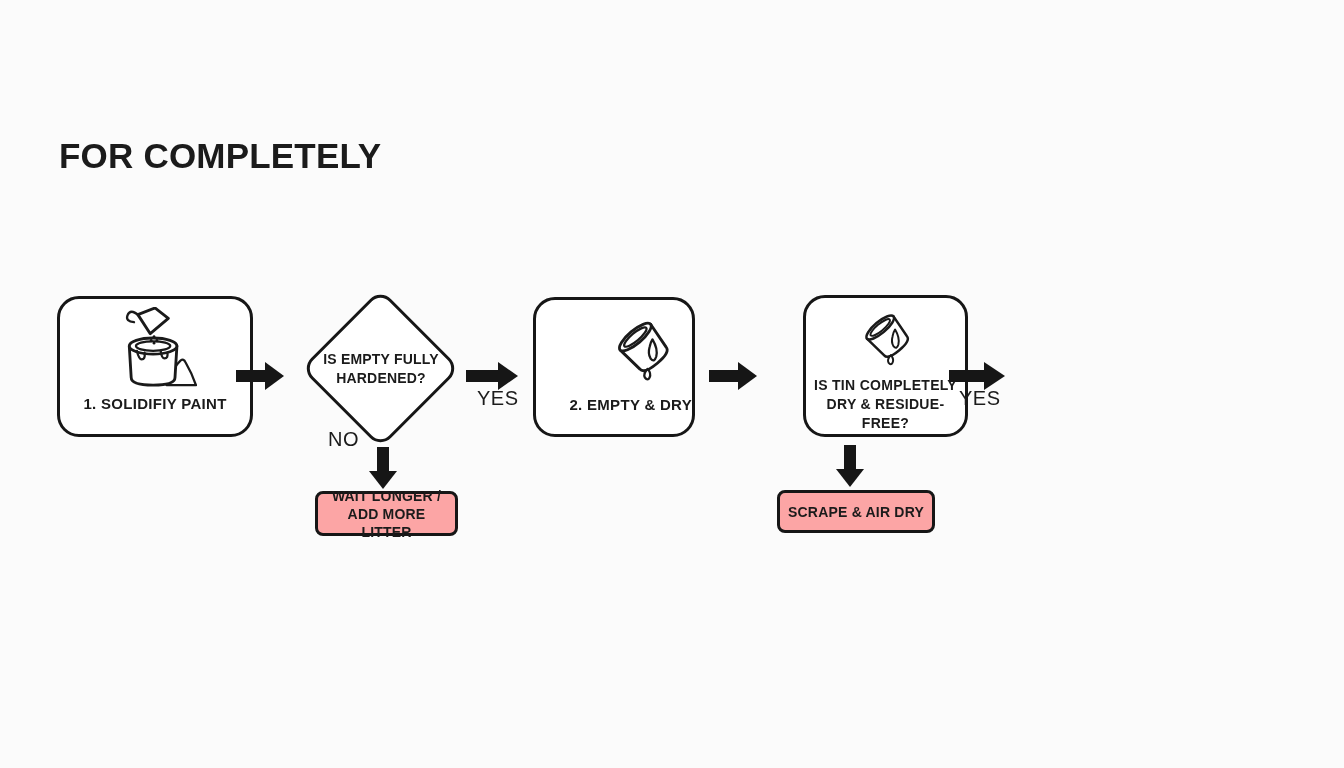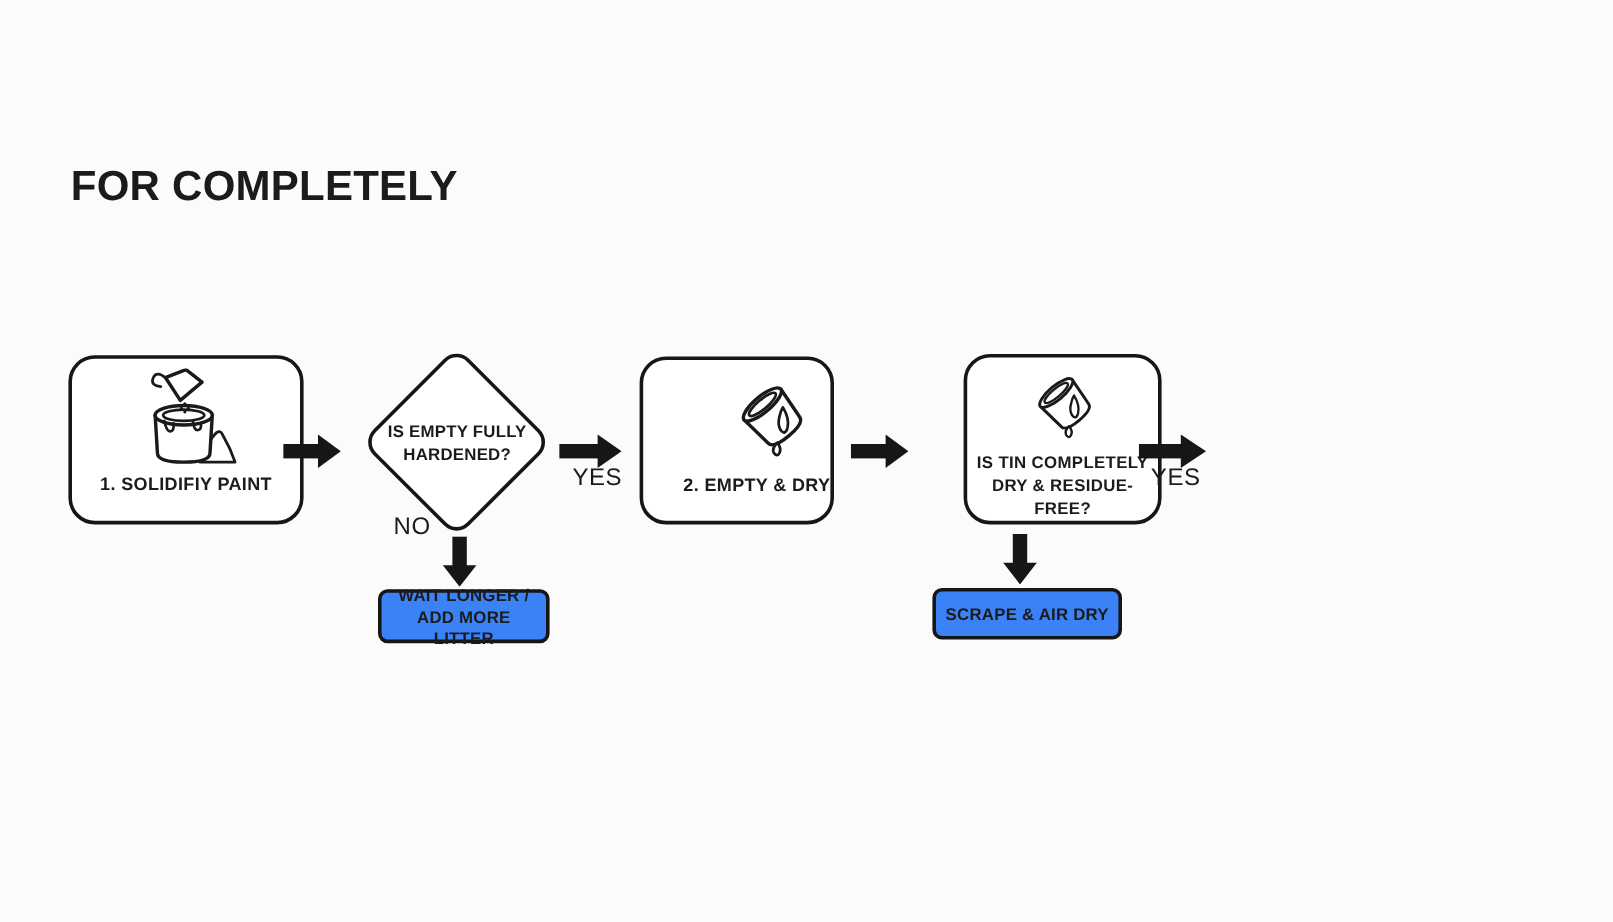--- a/index.html
+++ b/index.html
@@ -27,21 +27,21 @@
     box-sizing:border-box;
     display:flex;flex-direction:column;align-items:center;justify-content:flex-start;
   }
   .node .icn{flex:0 0 auto;}
   .node .lbl{
     font-weight:700;text-align:center;
     font-size:15px;letter-spacing:0.3px;line-height:19px;
   }
   .smallbox{
     position:absolute;
-    background:#3b82f6;
+    background:#fca5a5;
     border:3px solid #161616;
     border-radius:8px;
     box-sizing:border-box;
     display:flex;align-items:center;justify-content:center;
     font-weight:700;font-size:14px;line-height:18px;
     text-align:center;letter-spacing:0.2px;
   }
   .diamond-wrap{position:absolute;left:301px;top:289px;width:160px;height:160px;}
   .diamond-shape{
     position:absolute;left:23px;top:23px;width:113px;height:113px;

